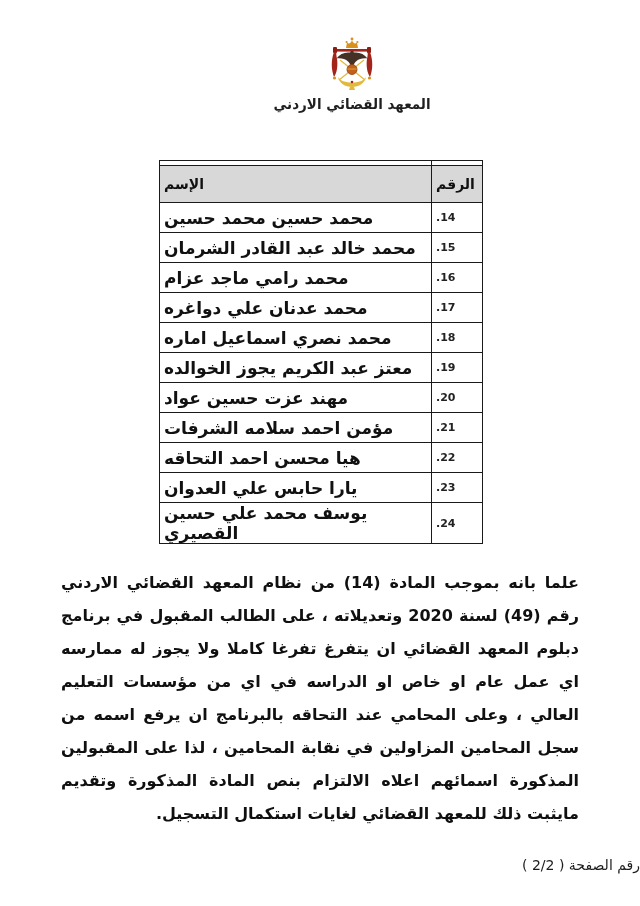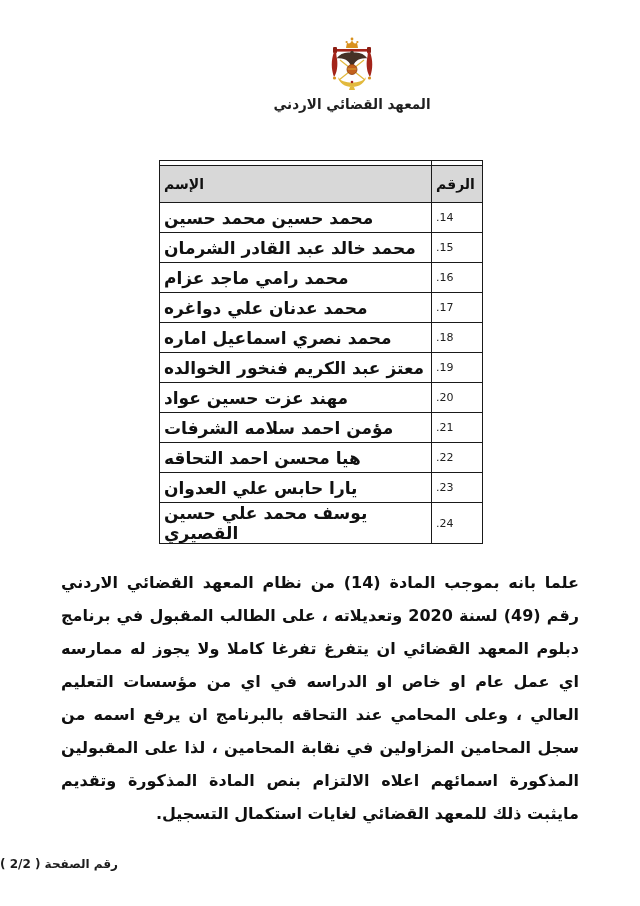--- a/index.html
+++ b/index.html
@@ -48,21 +48,21 @@
     color:#111;
   }
   .doc-table td.cell-name {
     height:29px;
     font-size:17px;
     font-weight:bold;
     color:#111;
   }
   .doc-table td.cell-num {
     font-size:11px;
-    font-weight:400;
+    font-weight:700;
     color:#222;
     direction:ltr;
   }
   .doc-table tr.stub td { height:4px; padding:0; }
 
   
   .notice {
     position:absolute; top:566px; left:61px;
     width:518px;
     direction:rtl;
@@ -70,24 +70,24 @@
     font-size:16px;
     font-weight:bold;
     line-height:33px;
     color:#101010;
   }
 
   
   .page-footer {
     position:absolute; top:857px; left:0;
     width:100%;
-    text-align:left;
+    text-align:right;
     direction:rtl;
-    font-size:12px;
-    font-weight:bold;
+    font-size:14px;
+    font-weight:normal;
     color:#1c1c1c;
   }
 </style>
 </head>
 <body>
 
 <div class="page">
 
   <div class="doc-header">
     <svg class="crest" width="62" height="58" viewBox="0 0 62 58" aria-hidden="true">
@@ -150,21 +150,21 @@
       <tr>
         <td class="cell-num">.17</td>
         <td class="cell-name">محمد عدنان علي دواغره</td>
       </tr>
       <tr>
         <td class="cell-num">.18</td>
         <td class="cell-name">محمد نصري اسماعيل اماره</td>
       </tr>
       <tr>
         <td class="cell-num">.19</td>
-        <td class="cell-name">معتز عبد الكريم فنخور الخوالده</td>
+        <td class="cell-name">معتز عبد الكريم يجوز الخوالده</td>
       </tr>
       <tr>
         <td class="cell-num">.20</td>
         <td class="cell-name">مهند عزت حسين عواد</td>
       </tr>
       <tr>
         <td class="cell-num">.21</td>
         <td class="cell-name">مؤمن احمد سلامه الشرفات</td>
       </tr>
       <tr>

